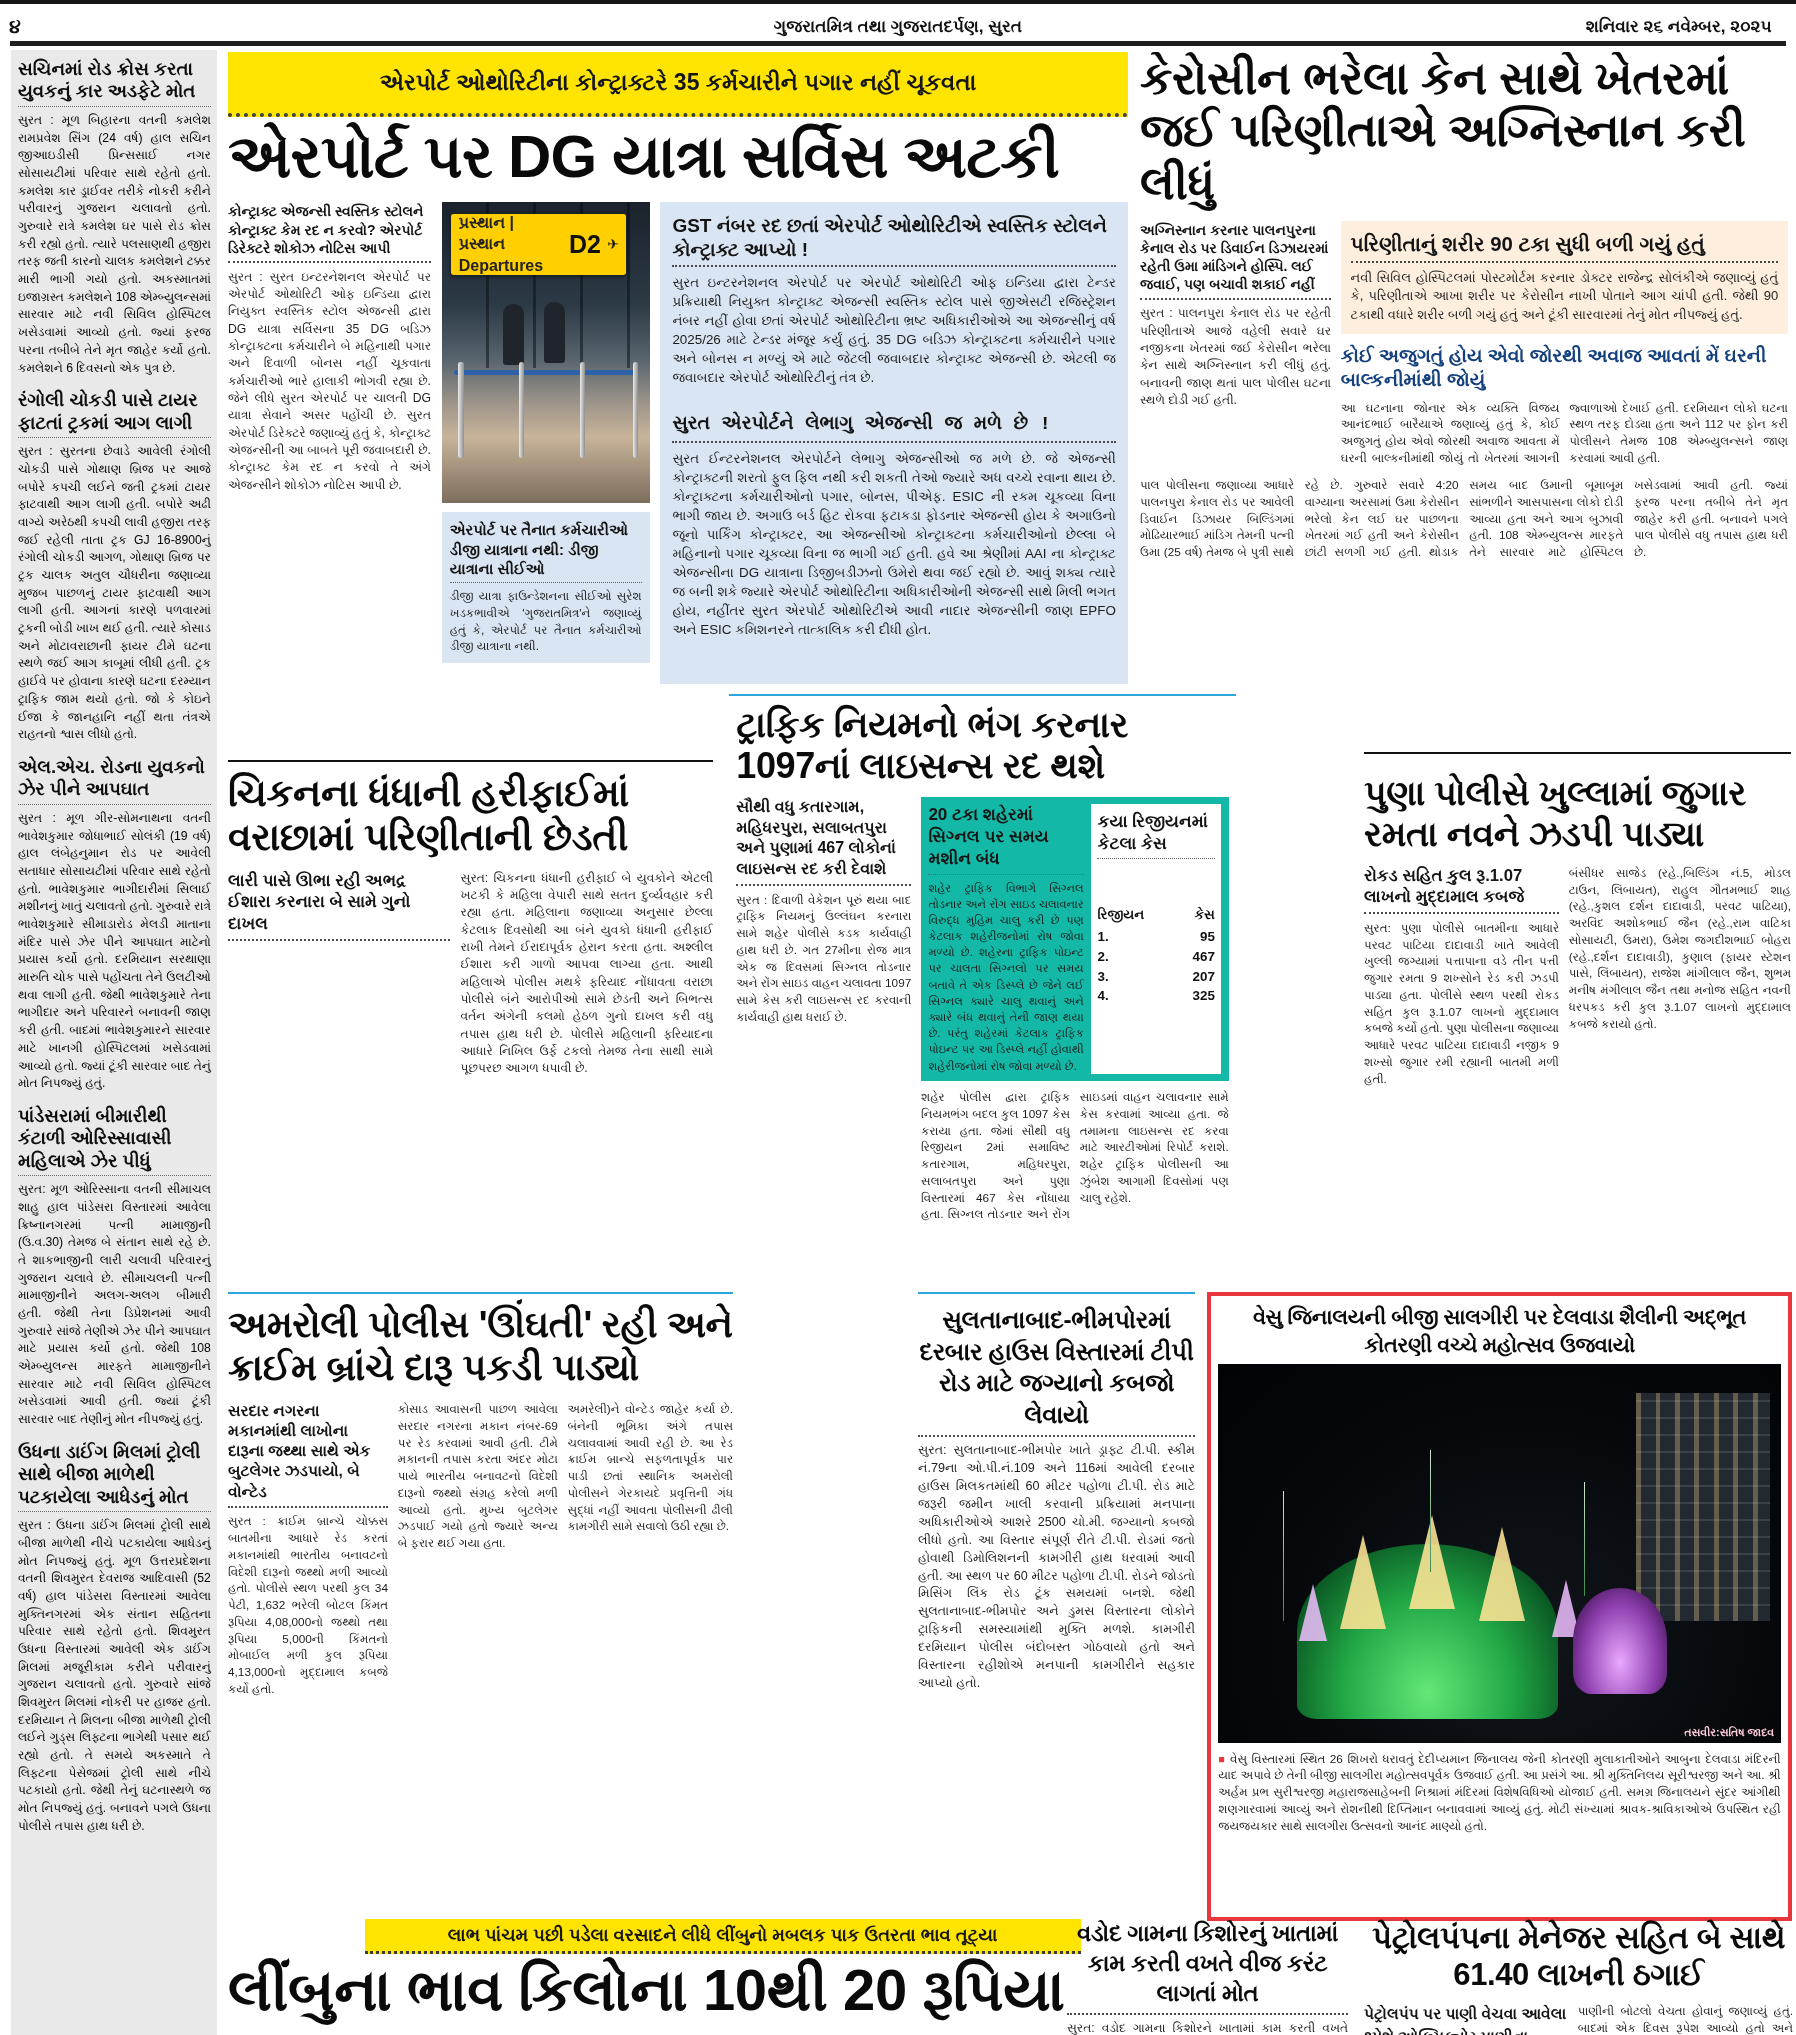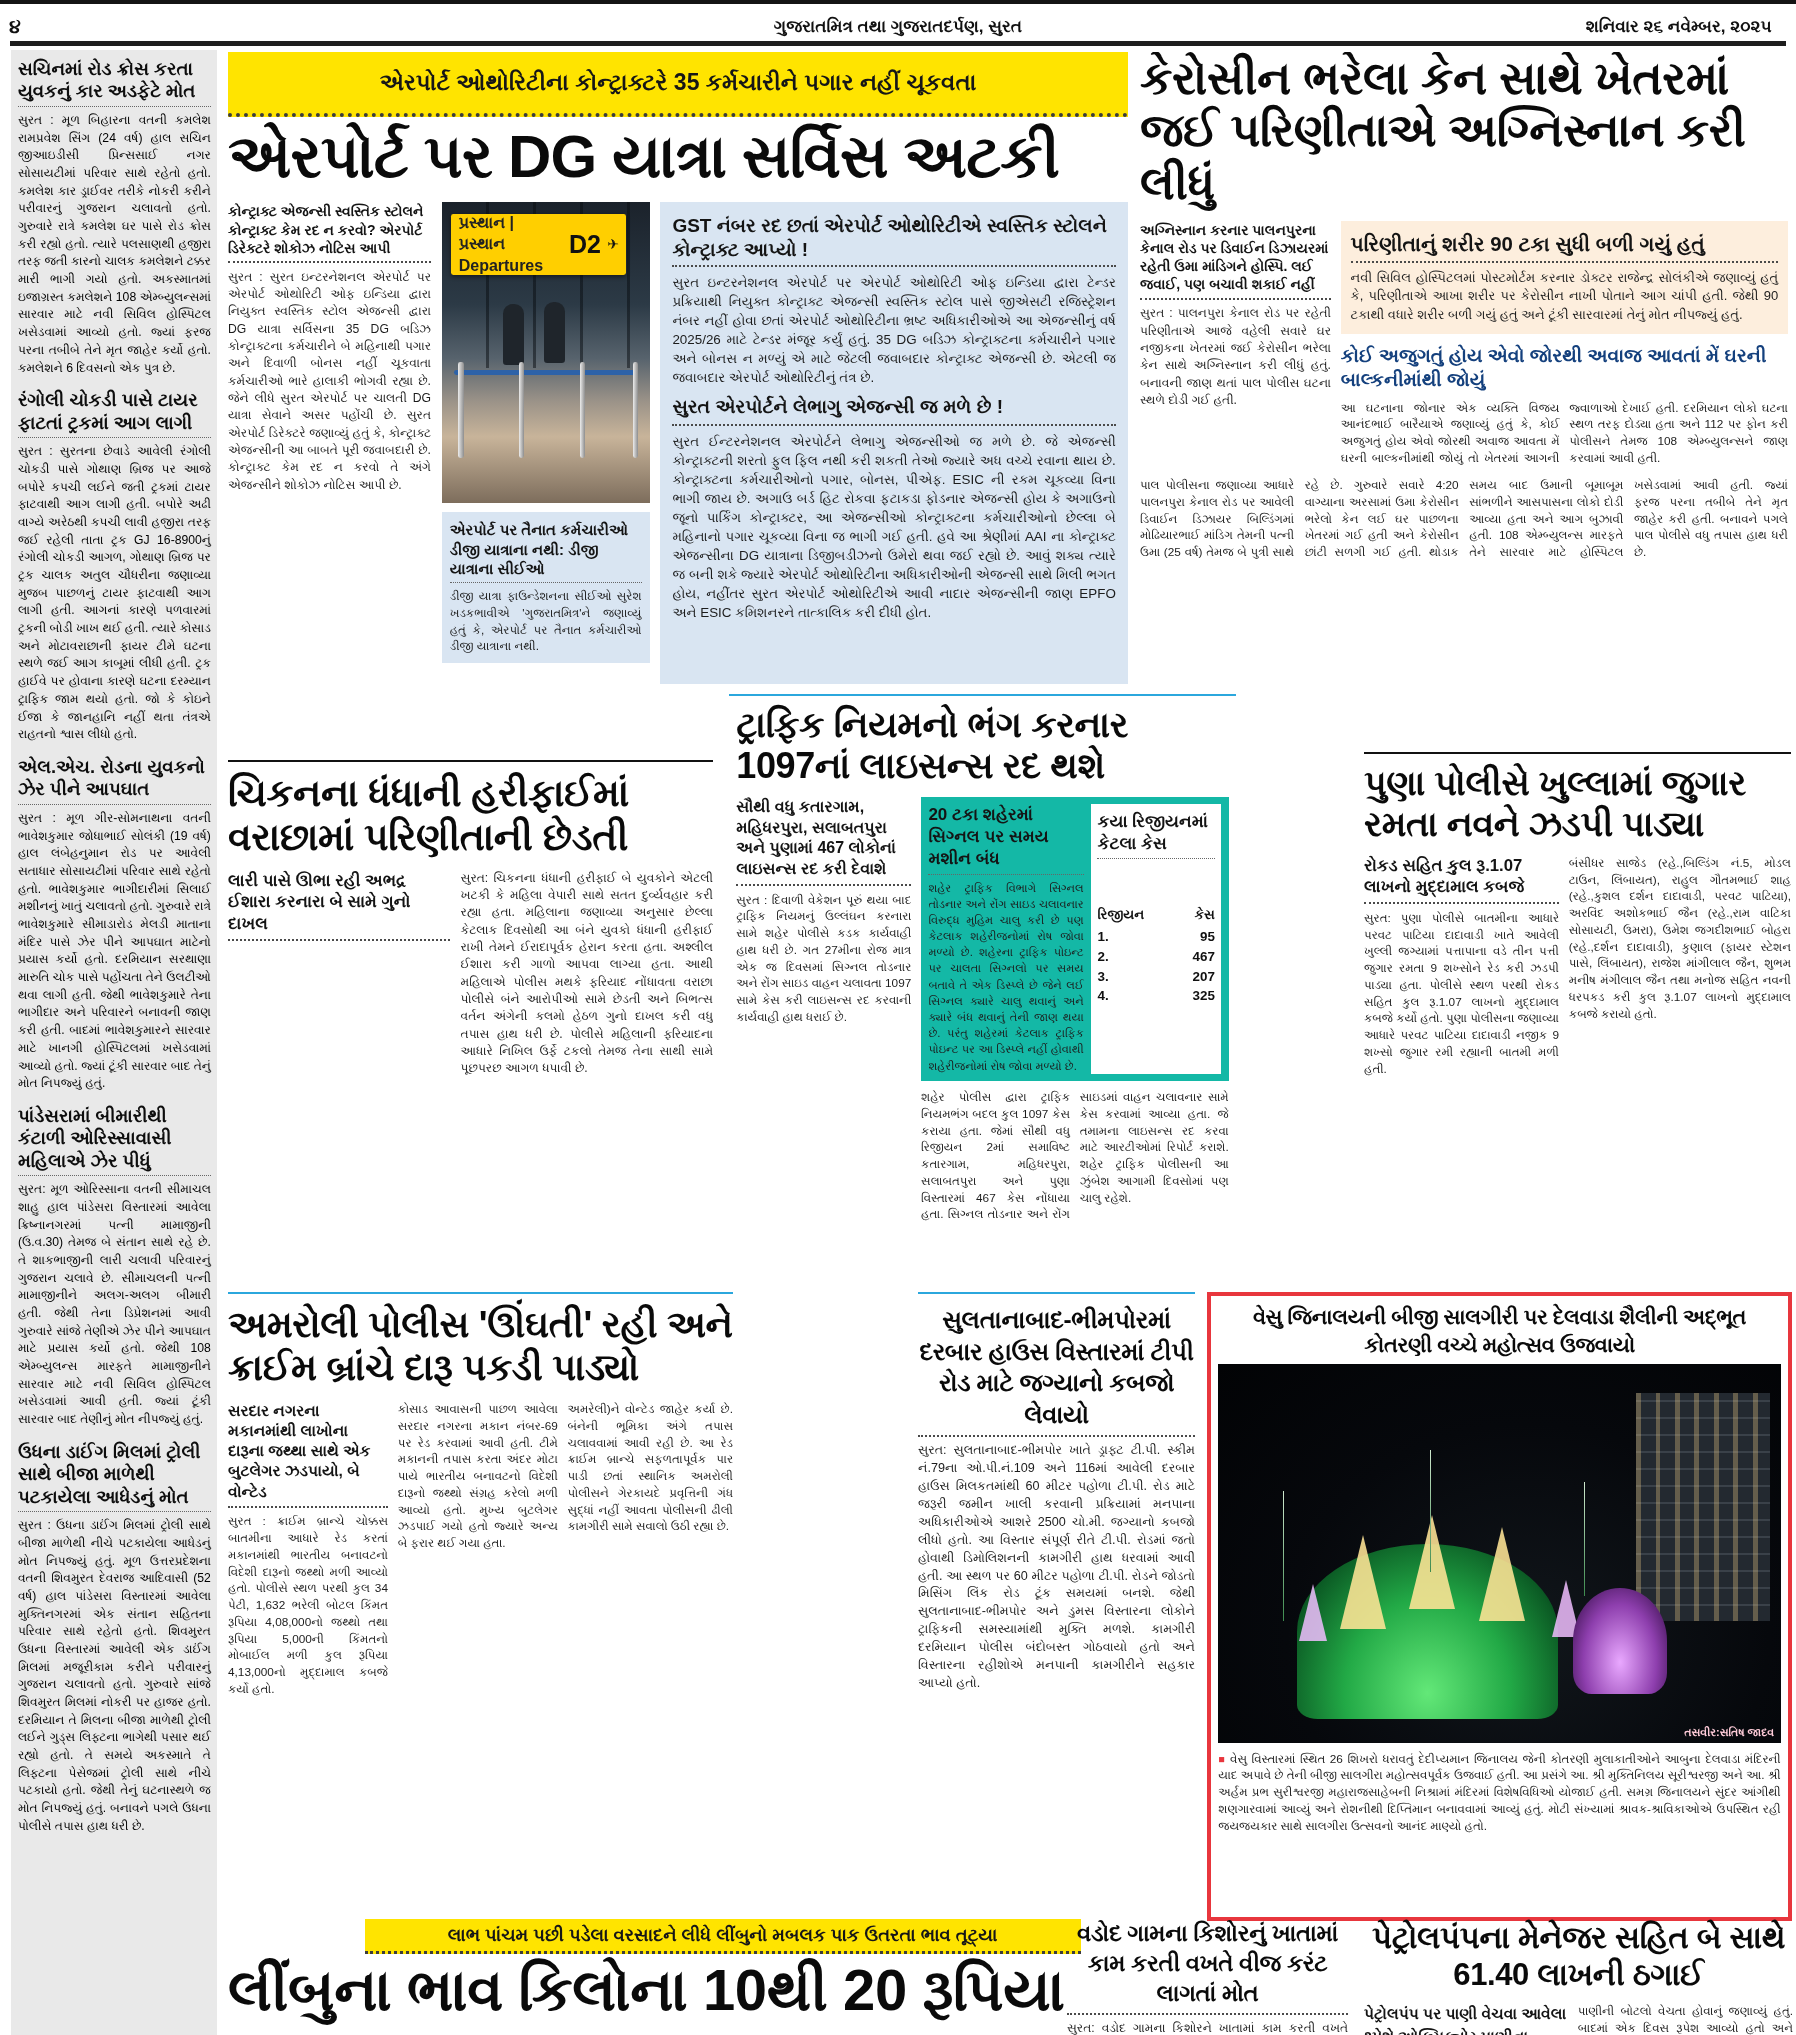--- a/index.html
+++ b/index.html
@@ -104,21 +104,21 @@
         <div class="bluebox" style="margin-top:9px;padding:8.1px;box-sizing:border-box;">
           <div class="sub-bold" style="font-size:15px;">એરપોર્ટ પર તૈનાત કર્મચારીઓ ડીજી યાત્રાના નથી: ડીજી યાત્રાના સીઈઓ</div>
           <div class="dotted-thin"></div>
           <div class="body-txt" style="font-size:11.8px;">ડીજી યાત્રા ફાઉન્ડેશનના સીઈઓ સુરેશ ખડકભાવીએ 'ગુજરાતમિત્ર'ને જણાવ્યું હતું કે, એરપોર્ટ પર તૈનાત કર્મચારીઓ ડીજી યાત્રાના નથી.</div>
         </div>
       </div>
       <div class="bluebox ovh" style="flex:1;padding:11.4px 12.2px;box-sizing:border-box;">
         <div class="sub-bold" style="font-size:19px;line-height:1.25;">GST નંબર રદ છતાં એરપોર્ટ ઓથોરિટીએ સ્વસ્તિક સ્ટોલને કોન્ટ્રાક્ટ આપ્યો !</div>
         <div class="dotted"></div>
         <div class="body-txt" style="font-size:13.4px;">સુરત ઇન્ટરનેશનલ એરપોર્ટ પર એરપોર્ટ ઓથોરિટી ઓફ ઇન્ડિયા દ્વારા ટેન્ડર પ્રક્રિયાથી નિયુક્ત કોન્ટ્રાક્ટ એજન્સી સ્વસ્તિક સ્ટોલ પાસે જીએસટી રજિસ્ટ્રેશન નંબર નહીં હોવા છતાં એરપોર્ટ ઓથોરિટીના ભ્રષ્ટ અધિકારીઓએ આ એજન્સીનું વર્ષ 2025/26 માટે ટેન્ડર મંજૂર કર્યું હતું. 35 DG બડિઝ કોન્ટ્રાક્ટના કર્મચારીને પગાર અને બોનસ ન મળ્યું એ માટે જેટલી જવાબદાર કોન્ટ્રાક્ટ એજન્સી છે. એટલી જ જવાબદાર એરપોર્ટ ઓથોરિટીનું તંત્ર છે.</div>
-        <div class="sub-bold" style="font-size:19px;margin-top:8px;">સુરત એરપોર્ટને લેભાગુ એજન્સી જ મળે છે !</div>
+        <div class="sub-bold" style="font-size:19px;margin-top:25px;font-family:Liberation Mono, monospace;">સુરત એરપોર્ટને લેભાગુ એજન્સી જ મળે છે !</div>
         <div class="dotted"></div>
         <div class="body-txt" style="font-size:13.4px;">સુરત ઈન્ટરનેશનલ એરપોર્ટને લેભાગુ એજન્સીઓ જ મળે છે. જે એજન્સી કોન્ટ્રાક્ટની શરતો ફુલ ફિલ નથી કરી શકતી તેઓ જ્યારે અધ વચ્ચે રવાના થાય છે. કોન્ટ્રાક્ટના કર્મચારીઓનો પગાર, બોનસ, પીએફ. ESIC ની રકમ ચૂકવ્યા વિના ભાગી જાય છે. અગાઉ બર્ડ હિટ રોકવા ફટાકડા ફોડનાર એજન્સી હોય કે અગાઉનો જૂનો પાર્કિંગ કોન્ટ્રાક્ટર, આ એજન્સીઓ કોન્ટ્રાક્ટના કર્મચારીઓનો છેલ્લા બે મહિનાનો પગાર ચૂકવ્યા વિના જ ભાગી ગઈ હતી. હવે આ શ્રેણીમાં AAI ના કોન્ટ્રાક્ટ એજન્સીના DG યાત્રાના ડિજીબડીઝનો ઉમેરો થવા જઈ રહ્યો છે. આવું શક્ય ત્યારે જ બની શકે જ્યારે એરપોર્ટ ઓથોરિટીના અધિકારીઓની એજન્સી સાથે મિલી ભગત હોય, નહીંતર સુરત એરપોર્ટ ઓથોરિટીએ આવી નાદાર એજન્સીની જાણ EPFO અને ESIC કમિશનરને તાત્કાલિક કરી દીધી હોત.</div>
       </div>
     </div>
   </div>
 
   <div class="abs ovh" style="left:1140px;top:52px;width:648px;height:692px;">
     <div class="hl" style="font-size:46px;line-height:1.14;">કેરોસીન ભરેલા કેન સાથે ખેતરમાં જઈ પરિણીતાએ અગ્નિસ્નાન કરી લીધું</div>
     <div class="colflex" style="gap:9.8px;margin-top:11.4px;">
       <div style="width:191px;">
@@ -190,21 +190,21 @@
               <span>4.</span>
                 <span>325</span>
             </div>
           </div>
         </div>
         <div class="body-txt" style="column-count:2;column-gap:9.8px;margin-top:8.1px;font-size:11.8px;">શહેર પોલીસ દ્વારા ટ્રાફિક નિયમભંગ બદલ કુલ 1097 કેસ કરાયા હતા. જેમાં સૌથી વધુ રિજીયન 2માં સમાવિષ્ટ કતારગામ, મહિધરપુરા, સલાબતપુરા અને પુણા વિસ્તારમાં 467 કેસ નોંધાયા હતા. સિગ્નલ તોડનાર અને રોંગ સાઇડમાં વાહન ચલાવનાર સામે કેસ કરવામાં આવ્યા હતા. જે તમામના લાઇસન્સ રદ કરવા માટે આરટીઓમાં રિપોર્ટ કરાશે. શહેર ટ્રાફિક પોલીસની આ ઝુંબેશ આગામી દિવસોમાં પણ ચાલુ રહેશે.</div>
       </div>
     </div>
   </div>
 
-  <div class="abs rule-top-black ovh" style="left:1364px;top:752px;width:427px;height:503px;padding-top:9px;">
+  <div class="abs rule-top-black ovh" style="left:1364px;top:752px;width:427px;height:503px;padding-top:19px;">
     <div class="hl" style="font-size:35px;line-height:1.16;">પુણા પોલીસે ખુલ્લામાં જુગાર રમતા નવને ઝડપી પાડ્યા</div>
     <div class="colflex" style="gap:9.8px;margin-top:10.6px;">
       <div style="width:195px;">
         <div class="sub-bold" style="font-size:16.7px;">રોકડ સહિત કુલ રૂ.1.07 લાખનો મુદ્દામાલ કબજે</div>
         <div class="dotted"></div>
         <div class="body-txt" style="font-size:11.8px;">સુરત: પુણા પોલીસે બાતમીના આધારે પરવટ પાટિયા દાદાવાડી ખાતે આવેલી ખુલ્લી જગ્યામાં પત્તાપાના વડે તીન પત્તી જુગાર રમતા 9 શખ્સોને રેડ કરી ઝડપી પાડ્યા હતા. પોલીસે સ્થળ પરથી રોકડ સહિત કુલ રૂ.1.07 લાખનો મુદ્દામાલ કબજે કર્યો હતો. પુણા પોલીસના જણાવ્યા આધારે પરવટ પાટિયા દાદાવાડી નજીક 9 શખ્સો જુગાર રમી રહ્યાની બાતમી મળી હતી.</div>
       </div>
       <div style="flex:1;">
         <div class="body-txt" style="font-size:11.8px;">બંસીધર સાજેડ (રહે.,બિલ્ડિંગ નં.5, મોડલ ટાઉન, લિંબાયત), રાહુલ ગૌતમભાઈ શાહ (રહે.,કુશલ દર્શન દાદાવાડી, પરવટ પાટિયા), અરવિંદ અશોકભાઈ જૈન (રહે.,રામ વાટિકા સોસાયટી, ઉમરા), ઉમેશ જગદીશભાઈ બોહરા (રહે.,દર્શન દાદાવાડી), કુણાલ (ફાયર સ્ટેશન પાસે, લિંબાયત), રાજેશ માંગીલાલ જૈન, શુભમ મનીષ મંગીલાલ જૈન તથા મનોજ સહિત નવની ધરપકડ કરી કુલ રૂ.1.07 લાખનો મુદ્દામાલ કબજે કરાયો હતો.</div>
       </div>

